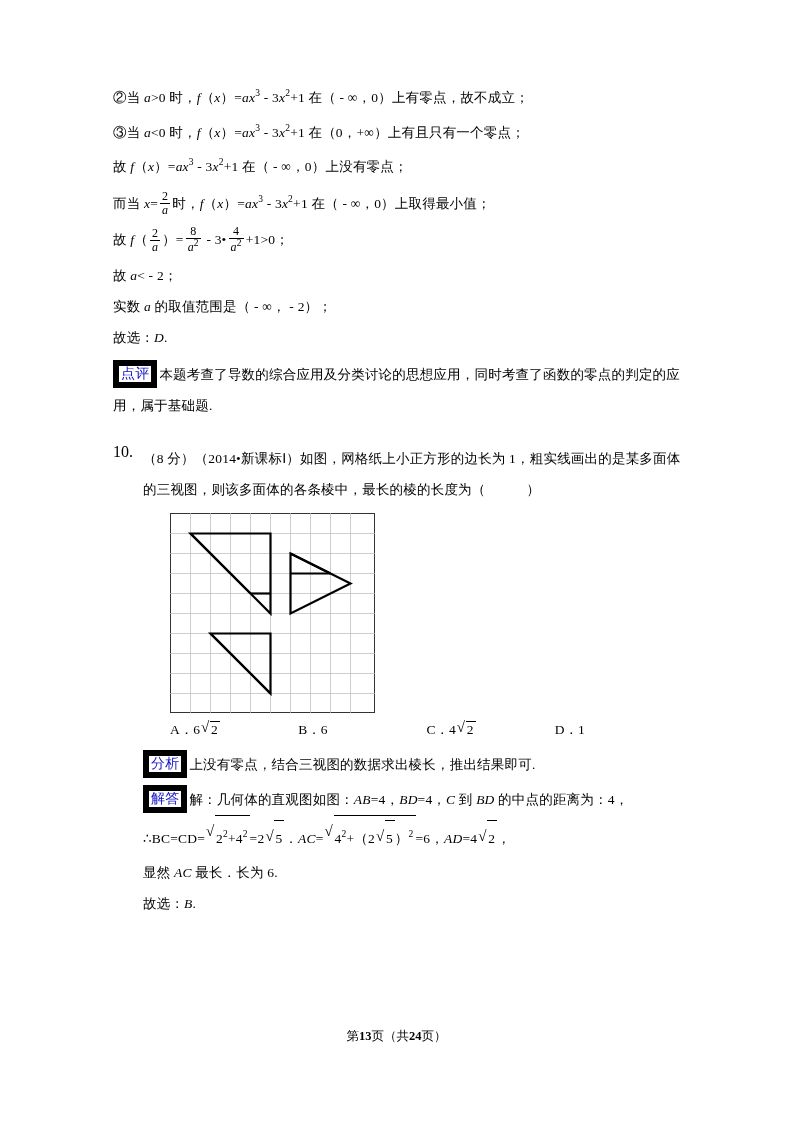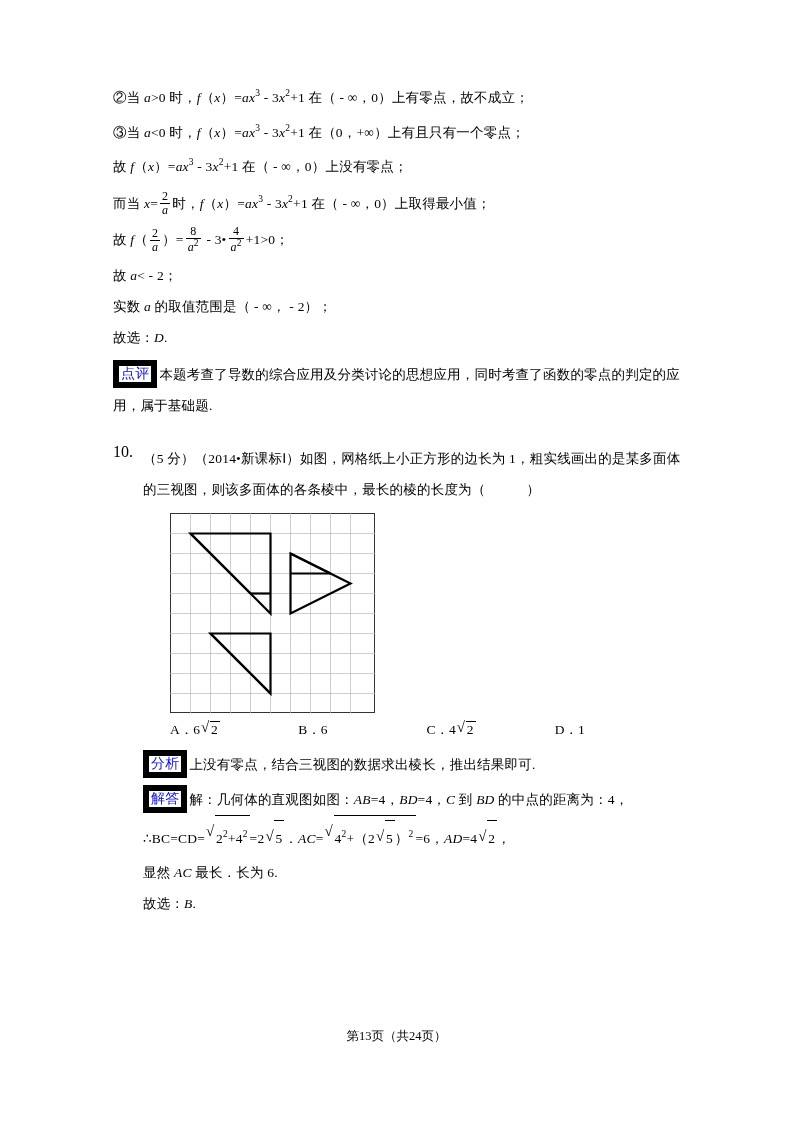--- a/index.html
+++ b/index.html
@@ -101,21 +101,21 @@
   }
   .answers .opt { width: 143px; white-space: nowrap; }
   .footer {
     position: absolute;
     left: 0;
     top: 1028px;
     width: 793px;
     text-align: center;
     font-size: 12.5px;
   }
-  .footer b { font-weight: normal; }
+  .footer b { font-weight: bold; }
 </style>
 </head>
 <body>
 
 <div class="page">
 
   <div class="content">
 
     <div class="line">
       ②当<span class="ital"> a</span>&gt;0 时，<span class="ital">f</span>（<span class="ital">x</span>）=<span class="ital">ax</span><span class="supn">3</span> - 3<span class="ital">x</span><span class="supn">2</span>+1 在（ - ∞，0）上有零点，故不成立；
@@ -150,21 +150,21 @@
       故选：<span class="ital">D</span>.
     </div>
 
     <div class="line wrap" style="margin-top:6px; text-indent:0;">
       <span class="bluebox">点评</span><span>本题考查了导数的综合应用及分类讨论的思想应用，同时考查了函数的零点的判定的应用，属于基础题.</span>
     </div>
 
     <div class="q-block" style="margin-top:22px;">
       <span class="q-number">10.</span>
       <div class="line wrap">
-        （5 分）（2014•新课标Ⅰ）如图，网格纸上小正方形的边长为 1，粗实线画出的是某多面体的三视图，则该多面体的各条棱中，最长的棱的长度为（　　　）
+        （8 分）（2014•新课标Ⅰ）如图，网格纸上小正方形的边长为 1，粗实线画出的是某多面体的三视图，则该多面体的各条棱中，最长的棱的长度为（　　　）
       </div>
 
       <div class="figure">
         <svg width="205" height="200" viewBox="0 0 205 200">
           <rect x="0.5" y="0.5" width="204" height="199" fill="#ffffff" stroke="#333333" stroke-width="1"></rect>
           <g stroke="#b9b9b9" stroke-width="0.7">
             <line x1="20.5" y1="0" x2="20.5" y2="200"></line>
             <line x1="40.5" y1="0" x2="40.5" y2="200"></line>
             <line x1="60.5" y1="0" x2="60.5" y2="200"></line>
             <line x1="80.5" y1="0" x2="80.5" y2="200"></line>

